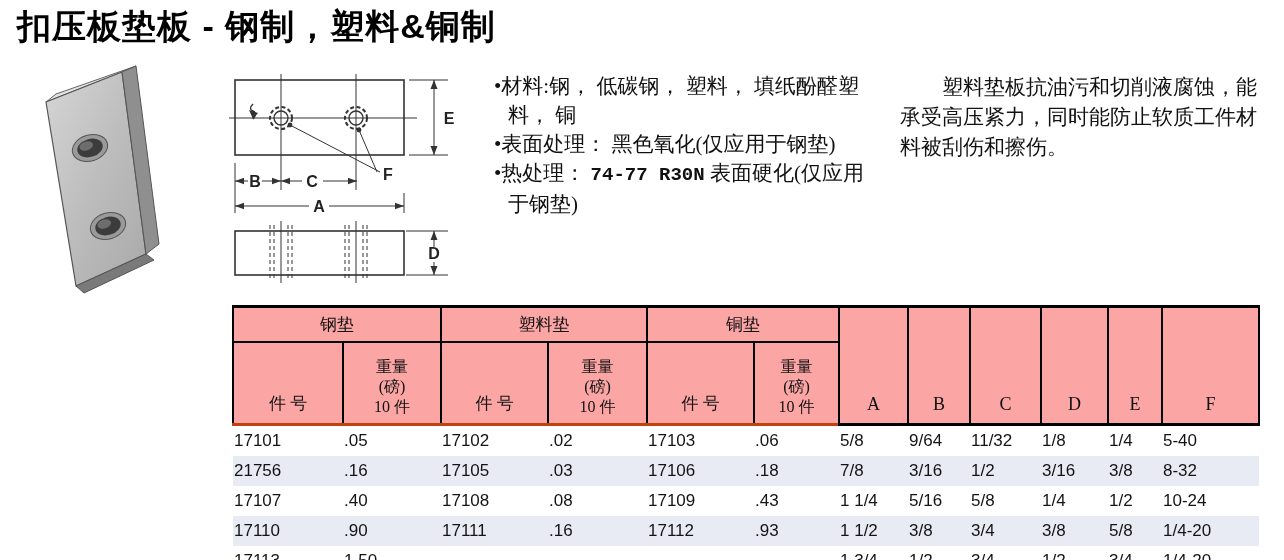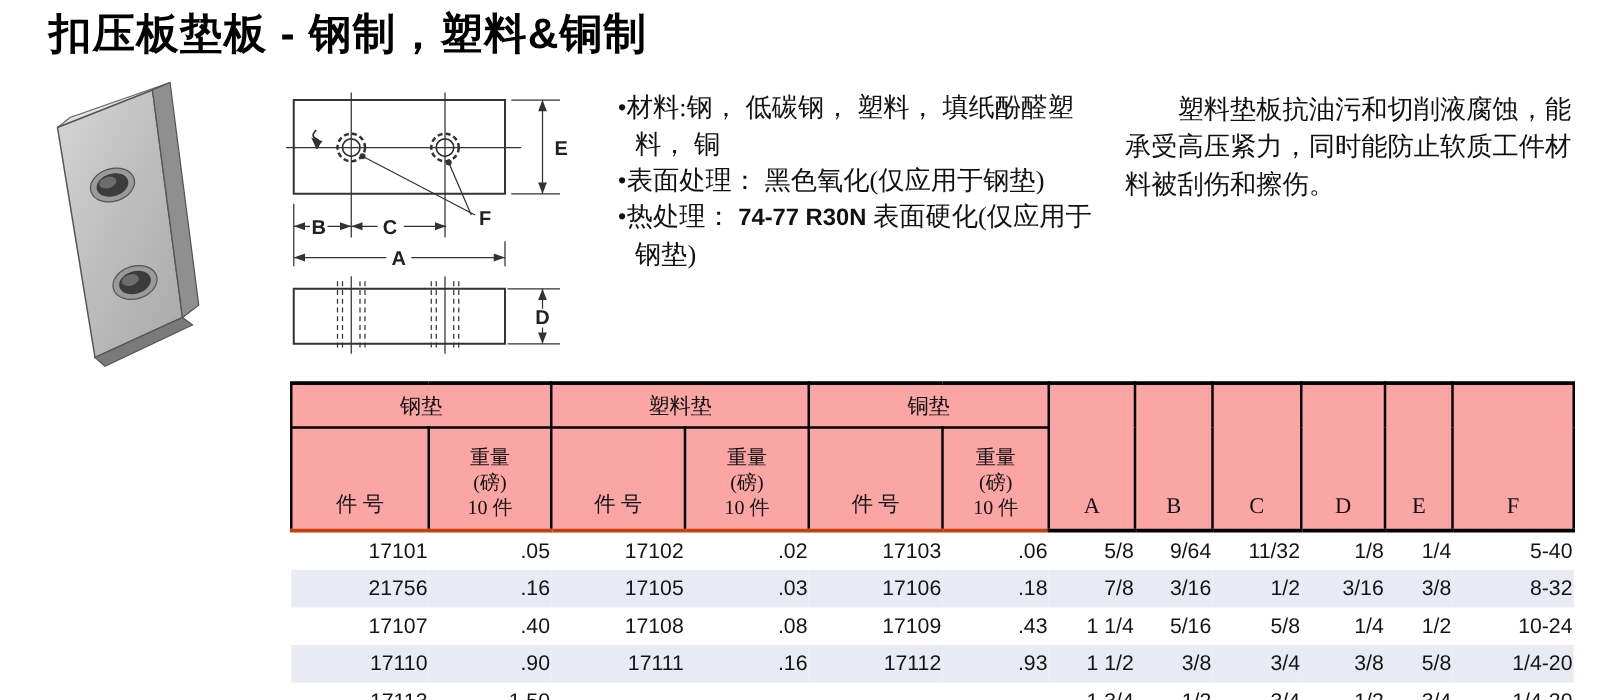--- a/index.html
+++ b/index.html
@@ -1,39 +1,39 @@
 <!DOCTYPE html>
 <html><head>
 <meta charset="utf-8">
 <style>
   html,body{margin:0;padding:0;background:#fff;}
   .page{position:relative;width:1284px;height:560px;background:#fff;overflow:hidden;
         font-family:"Liberation Serif","DejaVu Serif",serif;color:#111;}
-  .title{position:absolute;left:39px;top:4px;margin:0;font-family:"Liberation Sans","DejaVu Sans",sans-serif;
+  .title{position:absolute;left:17px;top:4px;margin:0;font-family:"Liberation Sans","DejaVu Sans",sans-serif;
          font-weight:bold;font-size:34px;letter-spacing:1px;color:#000;white-space:nowrap;}
   .photo{position:absolute;left:26px;top:56px;width:142px;height:238px;}
   .diagram{position:absolute;left:224px;top:68px;width:245px;height:222px;}
   .diagram text{font-family:"Liberation Sans","DejaVu Sans",sans-serif;font-size:16px;font-weight:bold;fill:#222;}
   .specs{position:absolute;left:494px;top:72px;width:382px;margin:0;padding:0;list-style:none;
          font-size:21px;line-height:29px;color:#111;}
   .specs li{padding-left:14px;text-indent:-14px;margin:0;}
-  .specs b{font-family:Liberation Sans, sans-serif;font-size:19px;}
+  .specs b{font-family:Liberation Mono, monospace;font-size:19px;}
   .desc{position:absolute;left:900px;top:72px;width:368px;margin:0;font-size:21px;line-height:30px;
         text-indent:2em;color:#111;}
   table.parts{position:absolute;left:232px;top:305px;border-collapse:collapse;table-layout:fixed;
         border-top:3px solid #000;border-bottom:3px solid #000;}
   table.parts th{background:#fca5a5;font-weight:normal;border-left:2px solid #000;border-right:2px solid #000;
         text-align:center;padding:0;}
   tr.grp th{height:33px;font-size:17px;border-bottom:2px solid #000;vertical-align:middle;}
   tr.grp th.dim{border-bottom:3px solid #000;vertical-align:bottom;font-size:18px;padding-bottom:8px;}
   tr.sub th{height:72px;border-bottom:3px solid #c2410c;vertical-align:bottom;font-size:16px;}
   tr.sub th.pn{padding-bottom:8px;font-size:17px;}
   tr.sub th.wt{padding-bottom:6px;line-height:20px;}
   tr.sub th.wt span{display:block;}
-  table.parts td{height:28px;text-align:right;vertical-align:middle;border:none;
+  table.parts td{height:28px;text-align:left;vertical-align:middle;border:none;
         font-family:"Liberation Sans","DejaVu Sans",sans-serif;font-size:17px;color:#141414;}
   tbody tr:nth-child(even){background:#e9ebf4;}
 </style>
 </head>
 <body>
 
 <div class="page">
 
   <h1 class="title">扣压板垫板 - 钢制，塑料&amp;铜制</h1>
 

